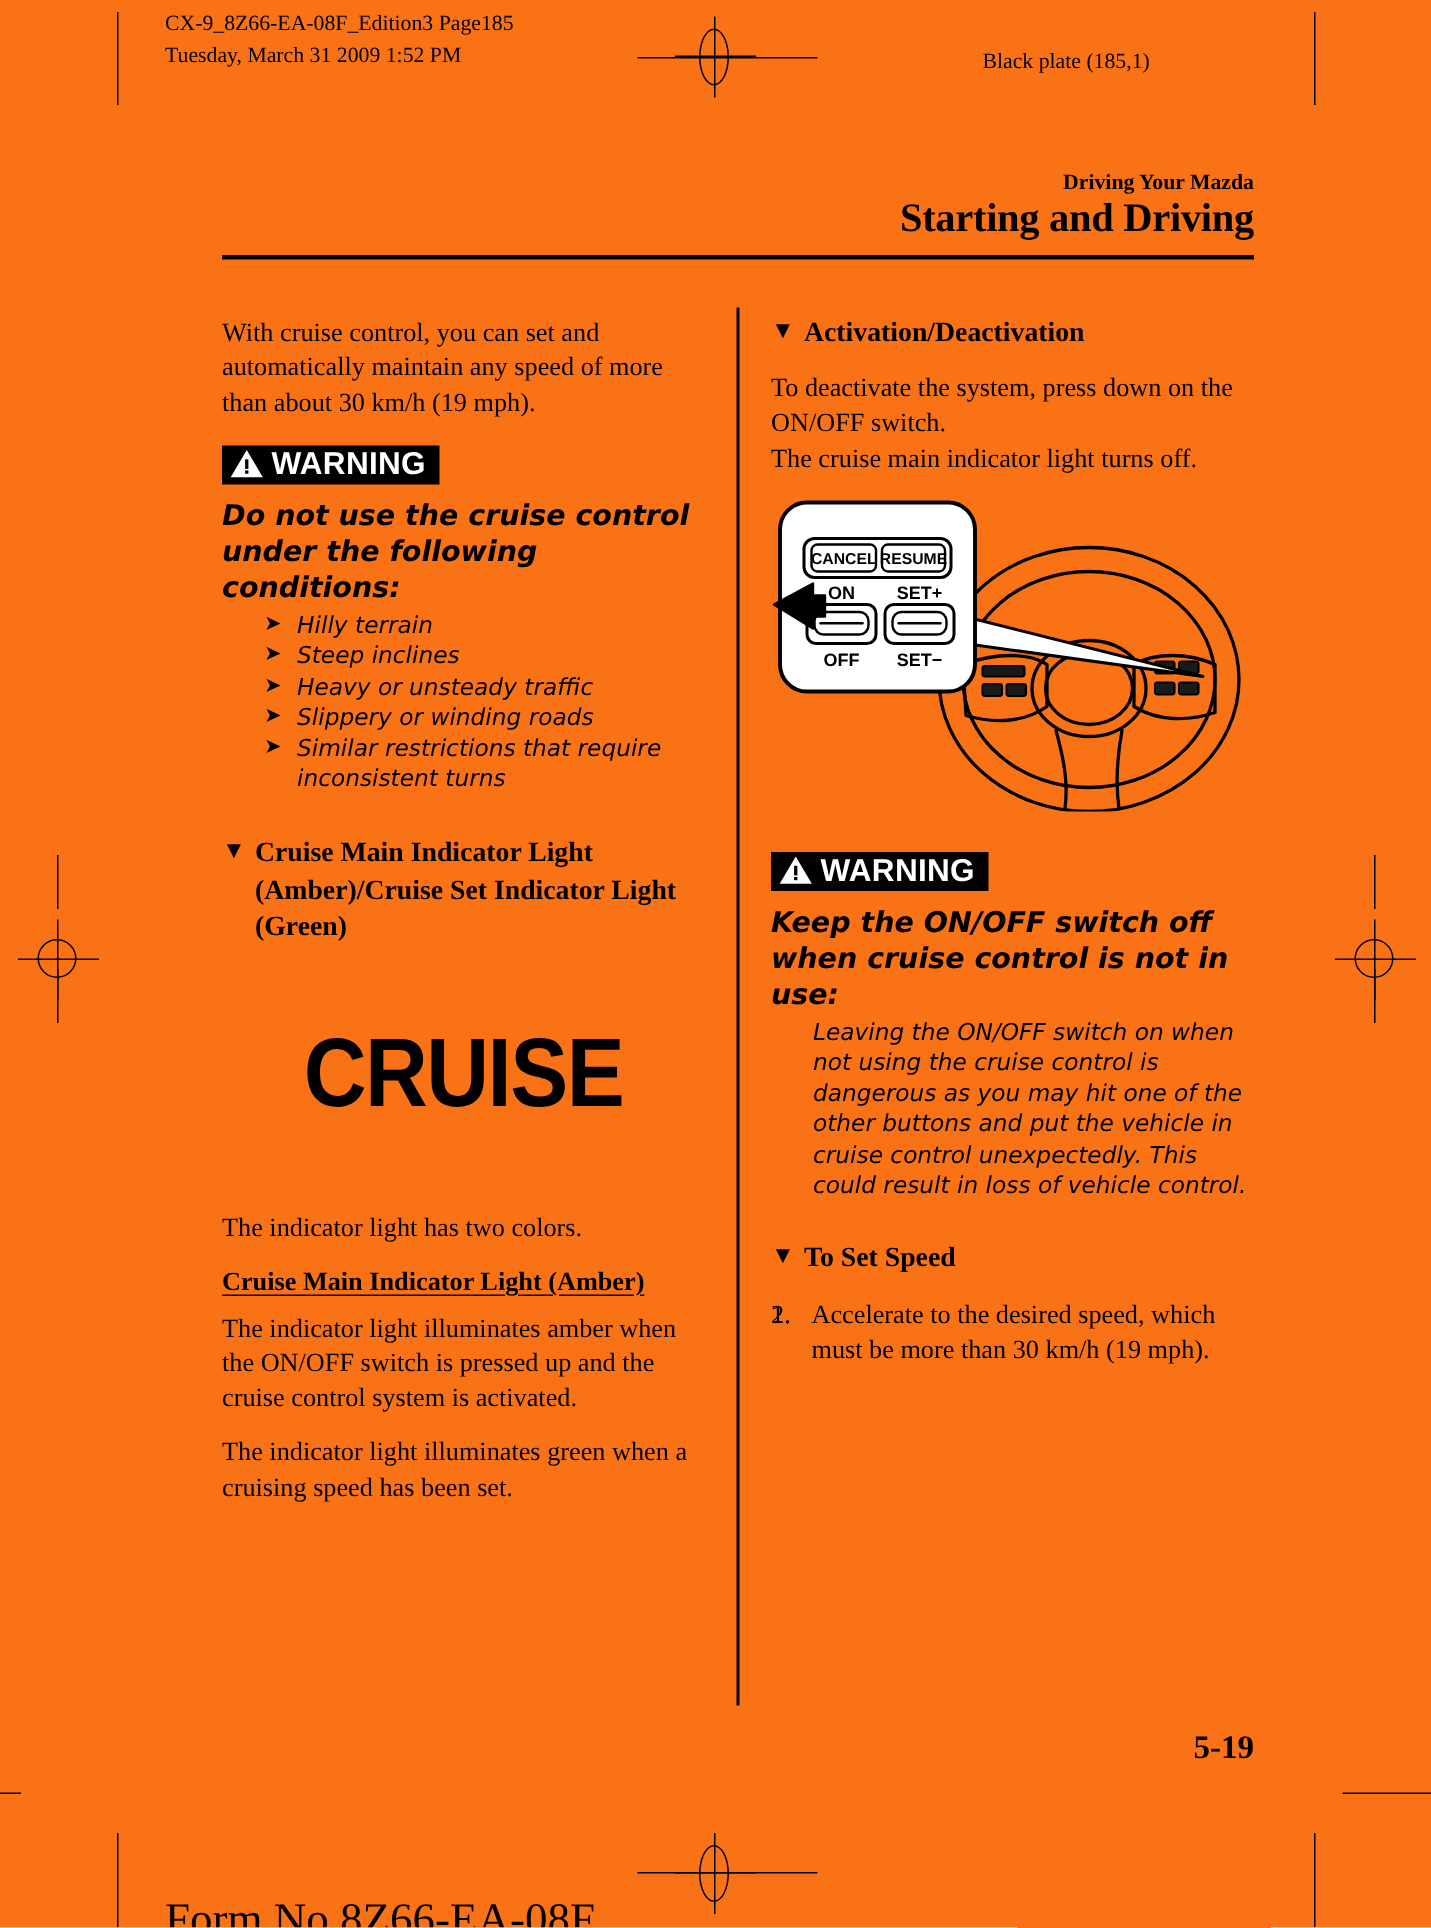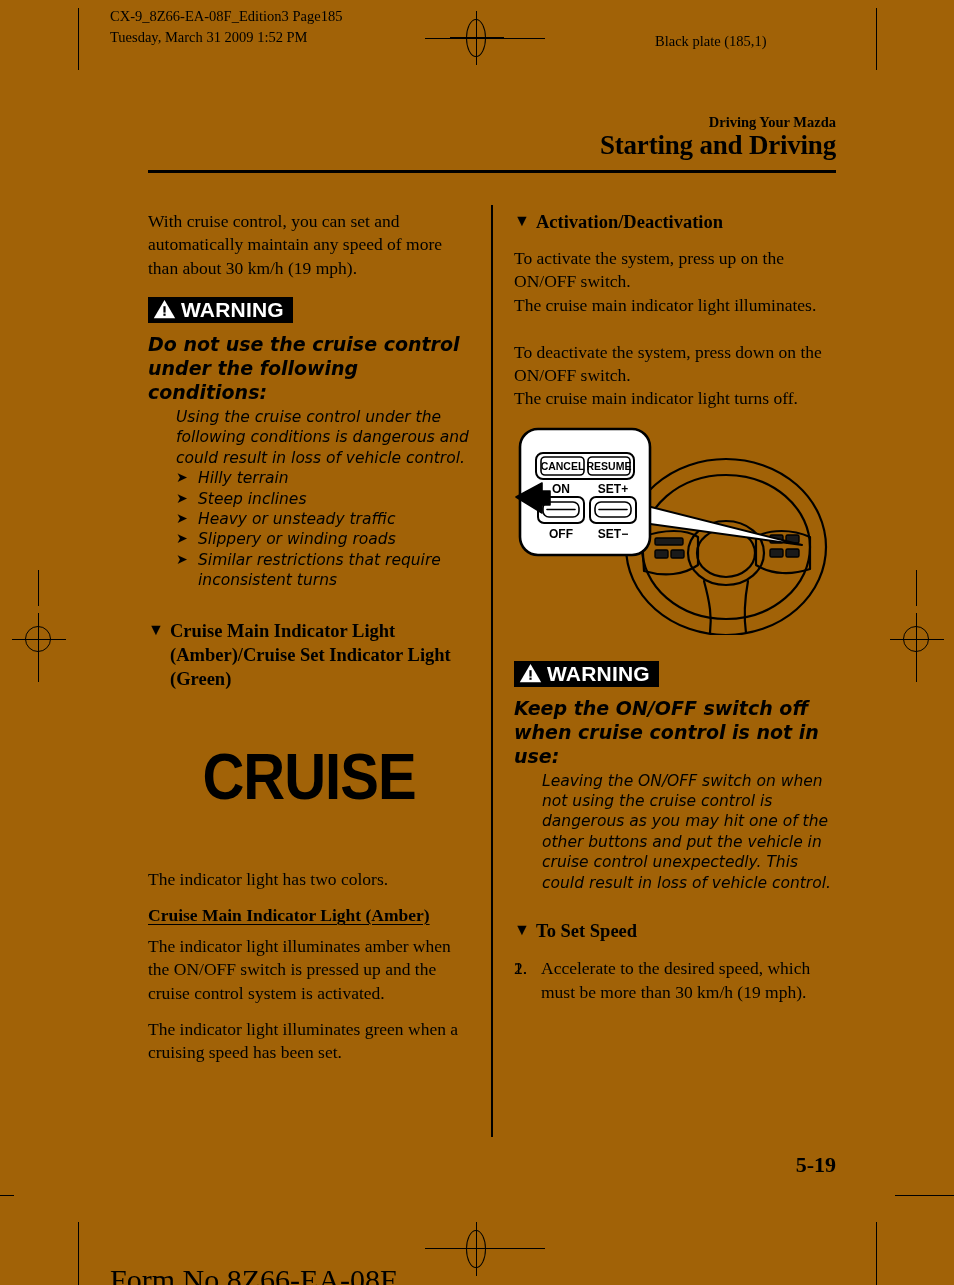--- a/index.html
+++ b/index.html
@@ -9,21 +9,21 @@
   }
   body {
     font-family: "Liberation Serif", serif;
     color: #000;
   }
   #page {
     position: relative;
     width: 954px;
     height: 1285px;
     overflow: hidden;
-    background: #a16207;
+    background: #f97316;
   }
 
   
   .rule-v {
     position: absolute;
     width: 1px;
     background: #000;
   }
   .rule-h {
     position: absolute;
@@ -344,21 +344,20 @@
     <div class="warn-banner">
       <svg class="tri" viewBox="0 0 23 20">
         <path d="M11.5 1 L22.2 19.2 L0.8 19.2 Z" fill="#ffffff"></path>
         <rect x="10.4" y="7.2" width="2.2" height="6.4" fill="#000000"></rect>
         <rect x="10.4" y="14.6" width="2.2" height="2.2" fill="#000000"></rect>
       </svg>
       <span class="wtxt">WARNING</span>
     </div>
 
     <div class="warn-lead">Do not use the cruise control under the following conditions:</div>
-    <div class="warn-body">Using the cruise control under the following conditions is dangerous and could result in loss of vehicle control.</div>
 
     <ul class="warn-list">
       <li><span class="arrow">➤</span><span>Hilly terrain</span></li>
       <li><span class="arrow">➤</span><span>Steep inclines</span></li>
       <li><span class="arrow">➤</span><span>Heavy or unsteady traffic</span></li>
       <li><span class="arrow">➤</span><span>Slippery or winding roads</span></li>
       <li><span class="arrow">➤</span><span>Similar restrictions that require inconsistent turns</span></li>
     </ul>
 
     <div class="sub-head" style="margin-top:28px;">
@@ -375,22 +374,20 @@
     <p class="body">The indicator light illuminates green when a cruising speed has been set.</p>
 
   </div>
 
   <div class="col col-right">
 
     <div class="sub-head" style="margin-bottom:13px;">
       <span class="tmark">▼</span><span>Activation/Deactivation</span>
     </div>
 
-    <p class="body" style="white-space:pre-line; margin-bottom:24px;">To activate the system, press up on the ON/OFF switch.
-The cruise main indicator light illuminates.</p>
     <p class="body" style="white-space:pre-line; margin-bottom:10px;">To deactivate the system, press down on the ON/OFF switch.
 The cruise main indicator light turns off.</p>
 
     
     <div class="figure">
       <svg width="322" height="210" viewBox="0 0 322 210">
         <g fill="none" stroke="#000" stroke-width="2.2" stroke-linejoin="round" stroke-linecap="round">
 
           <ellipse cx="212" cy="122" rx="100" ry="88"></ellipse>
           <ellipse cx="212" cy="122" rx="84" ry="72"></ellipse>

